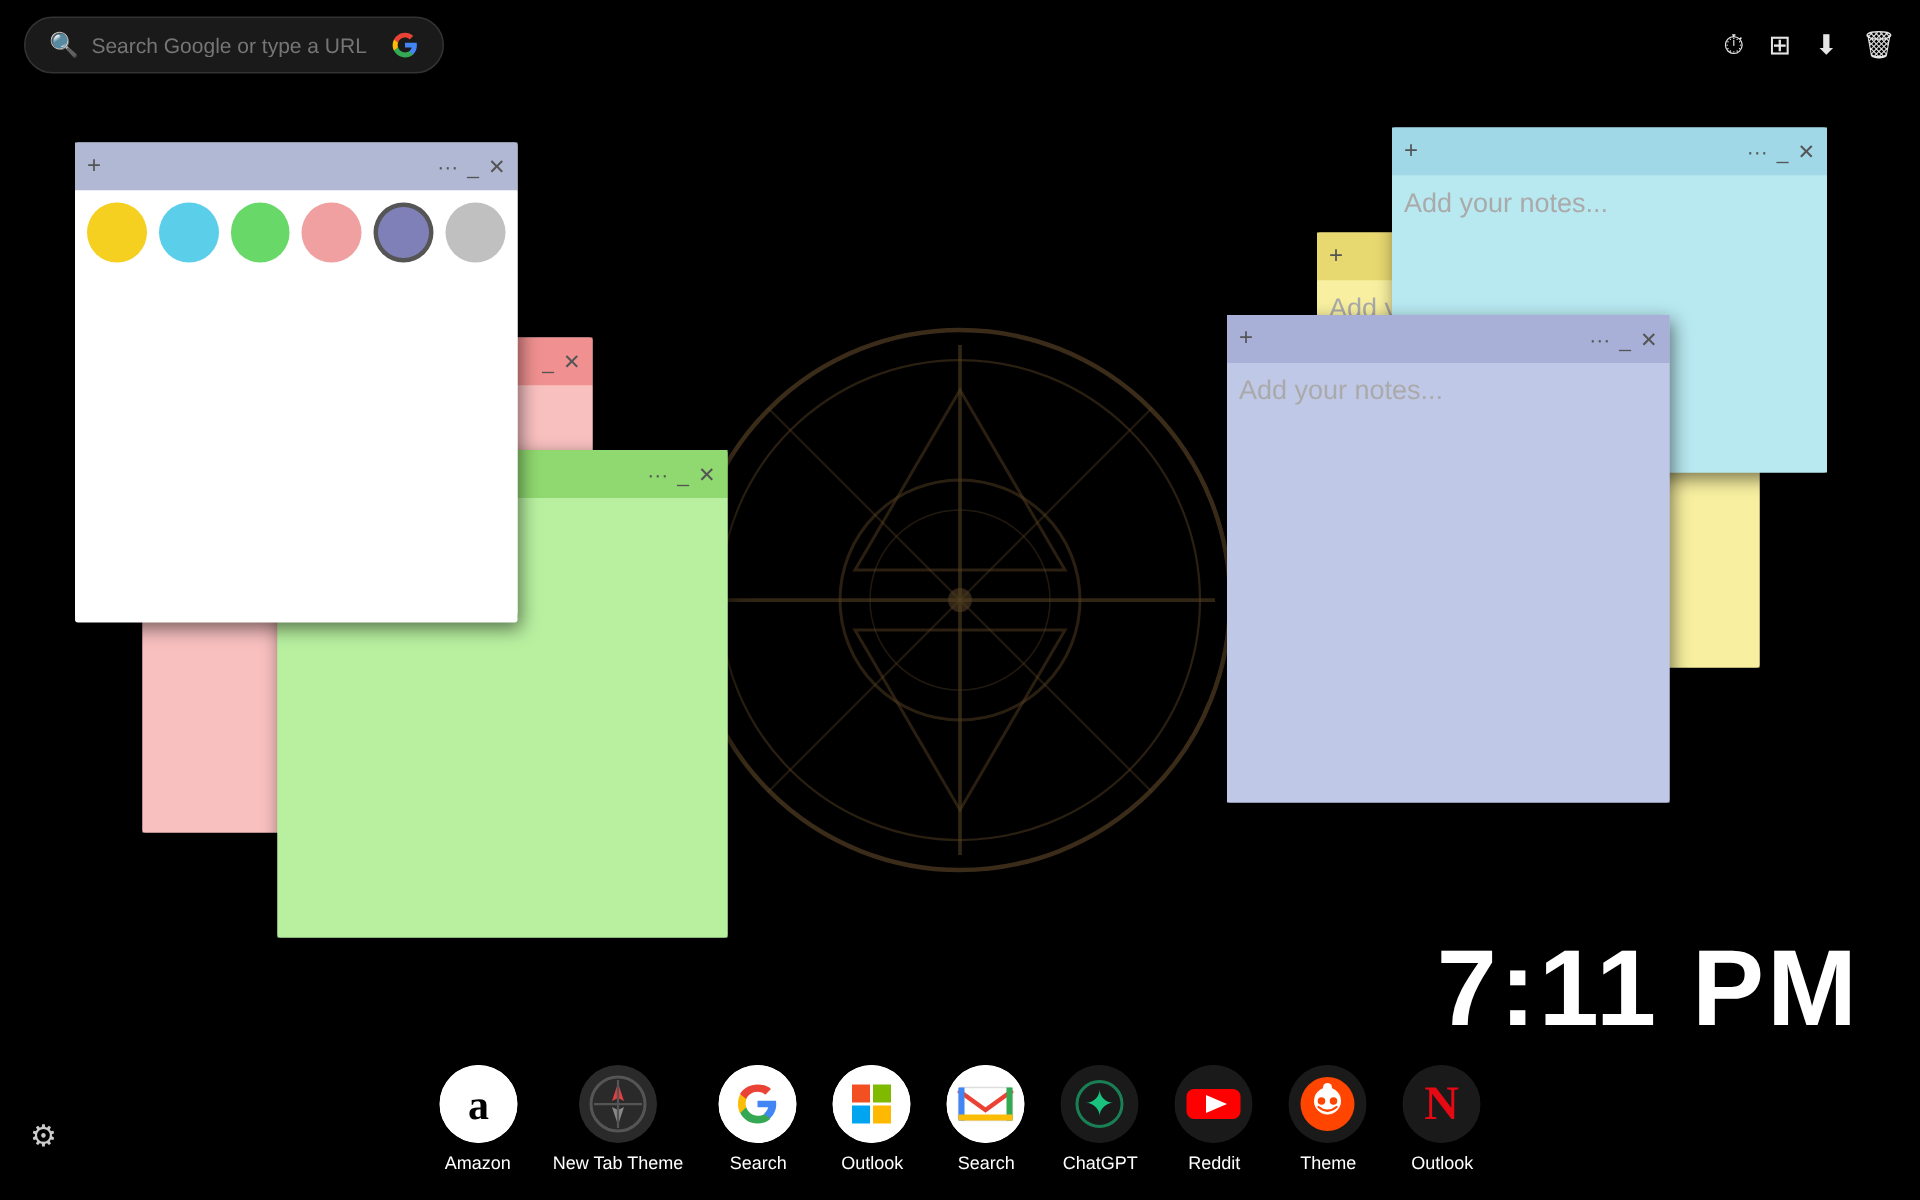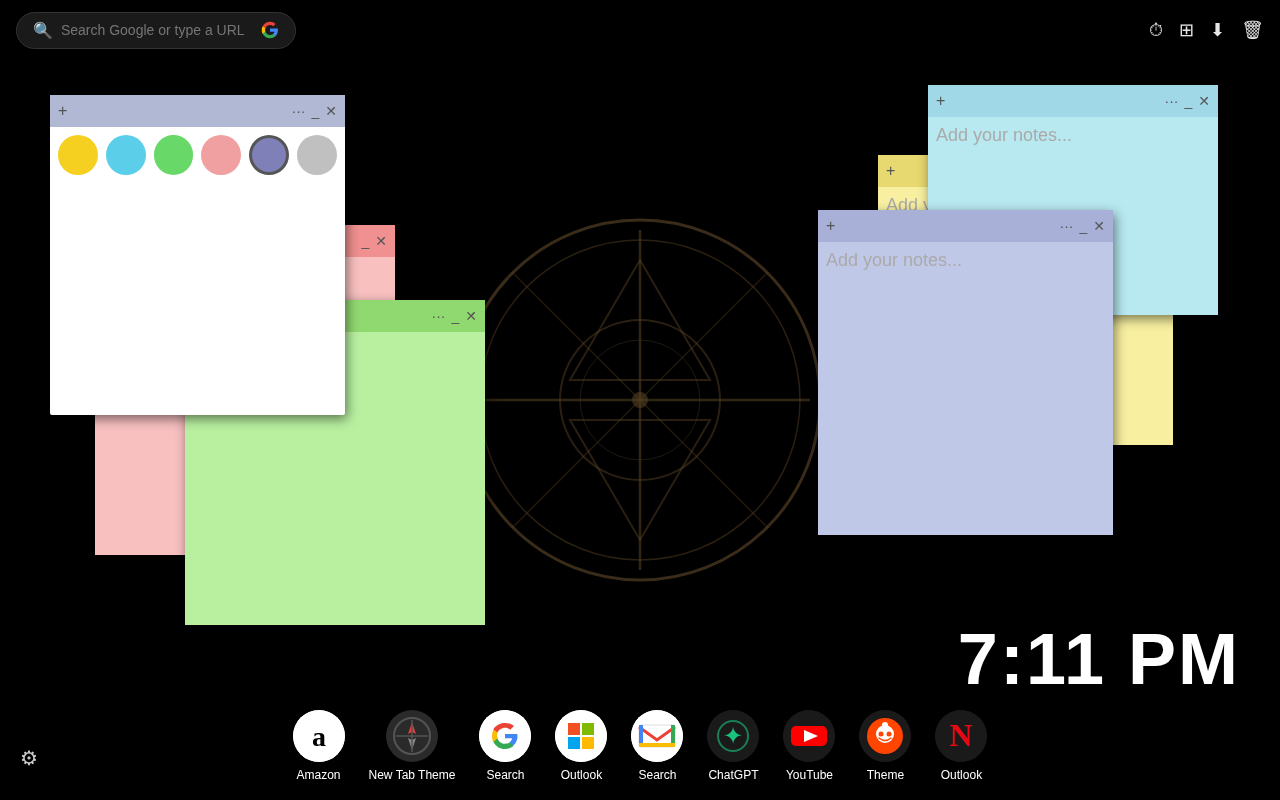--- a/index.html
+++ b/index.html
@@ -497,21 +497,21 @@
   </div>
 
   <div class="dock-item">
     <div class="dock-icon" style="background:#1a1a1a;">
       <svg viewBox="0 0 52 52" width="52" height="52">
         <rect width="52" height="52" rx="26" fill="#1a1a1a"></rect>
         <rect x="8" y="16" width="36" height="20" rx="5" fill="#FF0000"></rect>
         <polygon points="21,20 35,26 21,32" fill="#fff"></polygon>
       </svg>
     </div>
-    <span class="dock-label">YouTube</span>
+    <span class="dock-label">Reddit</span>
   </div>
 
   <div class="dock-item">
     <div class="dock-icon" style="background:#1a1a1a;">
       <svg viewBox="0 0 52 52" width="52" height="52">
         <rect width="52" height="52" rx="26" fill="#1a1a1a"></rect>
         <circle cx="26" cy="26" r="18" fill="#FF4500"></circle>
 
         <circle cx="26" cy="24" r="9" fill="#fff"></circle>
         <circle cx="22" cy="24" r="2.5" fill="#FF4500"></circle>

